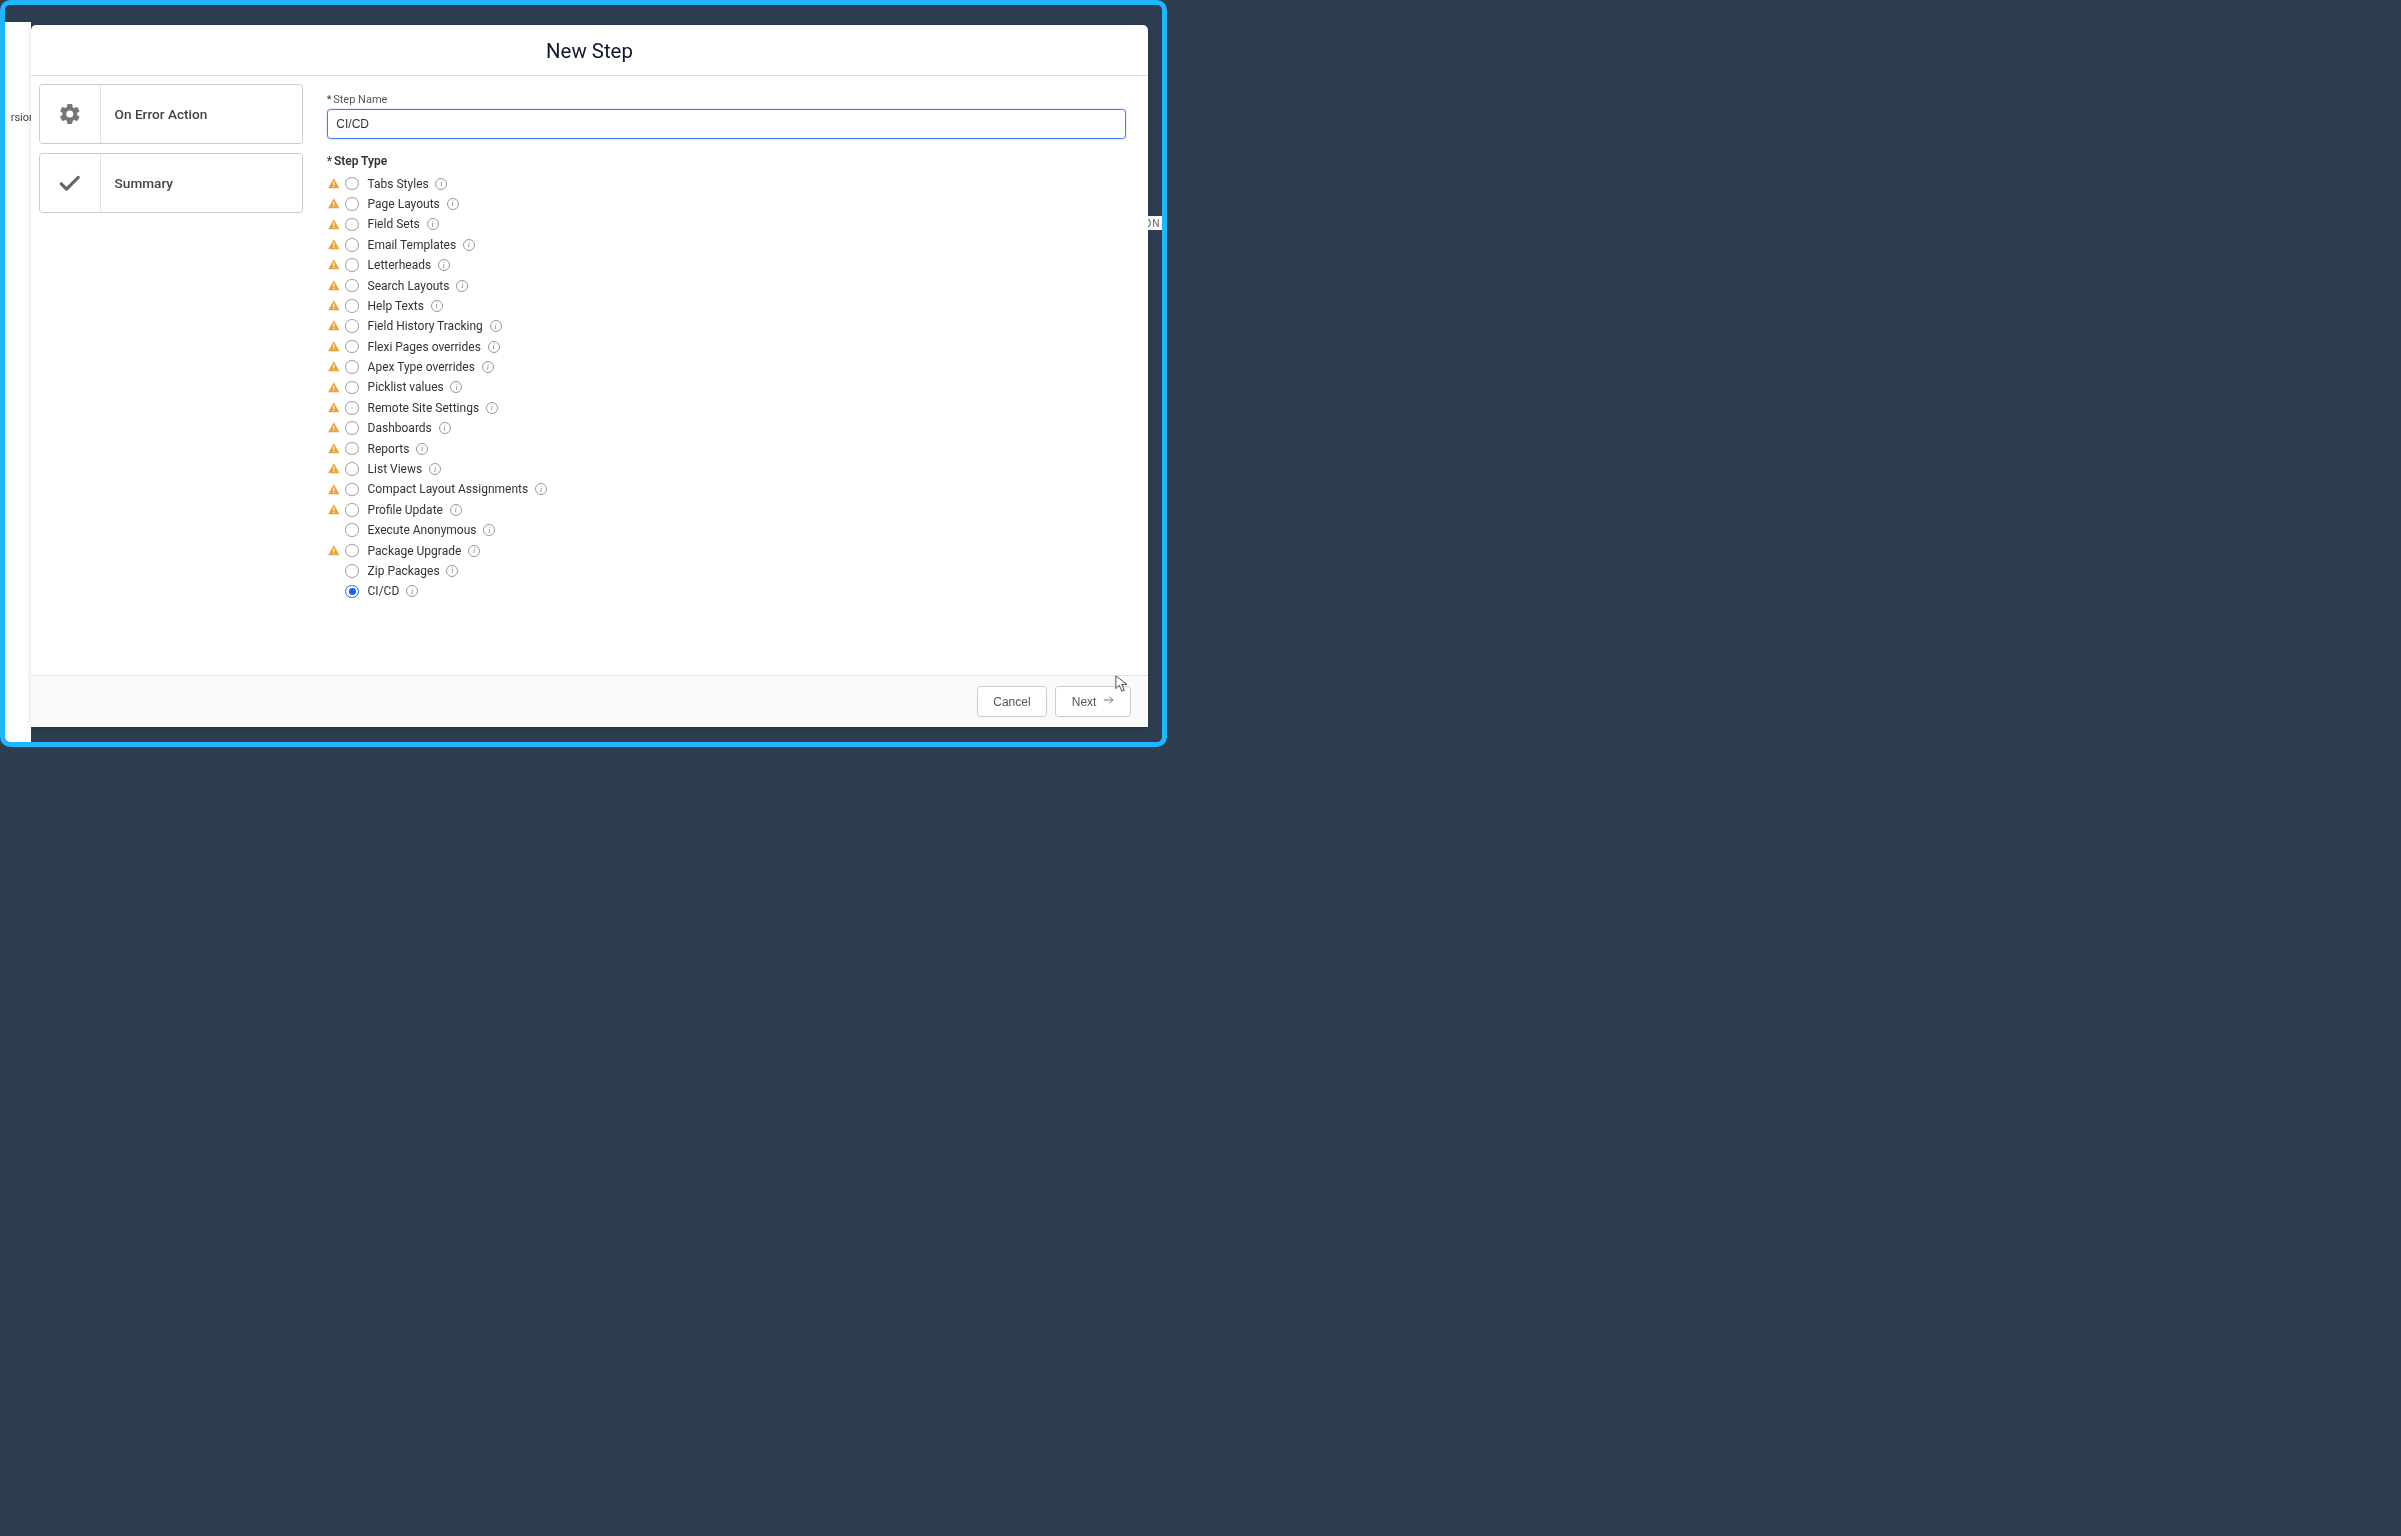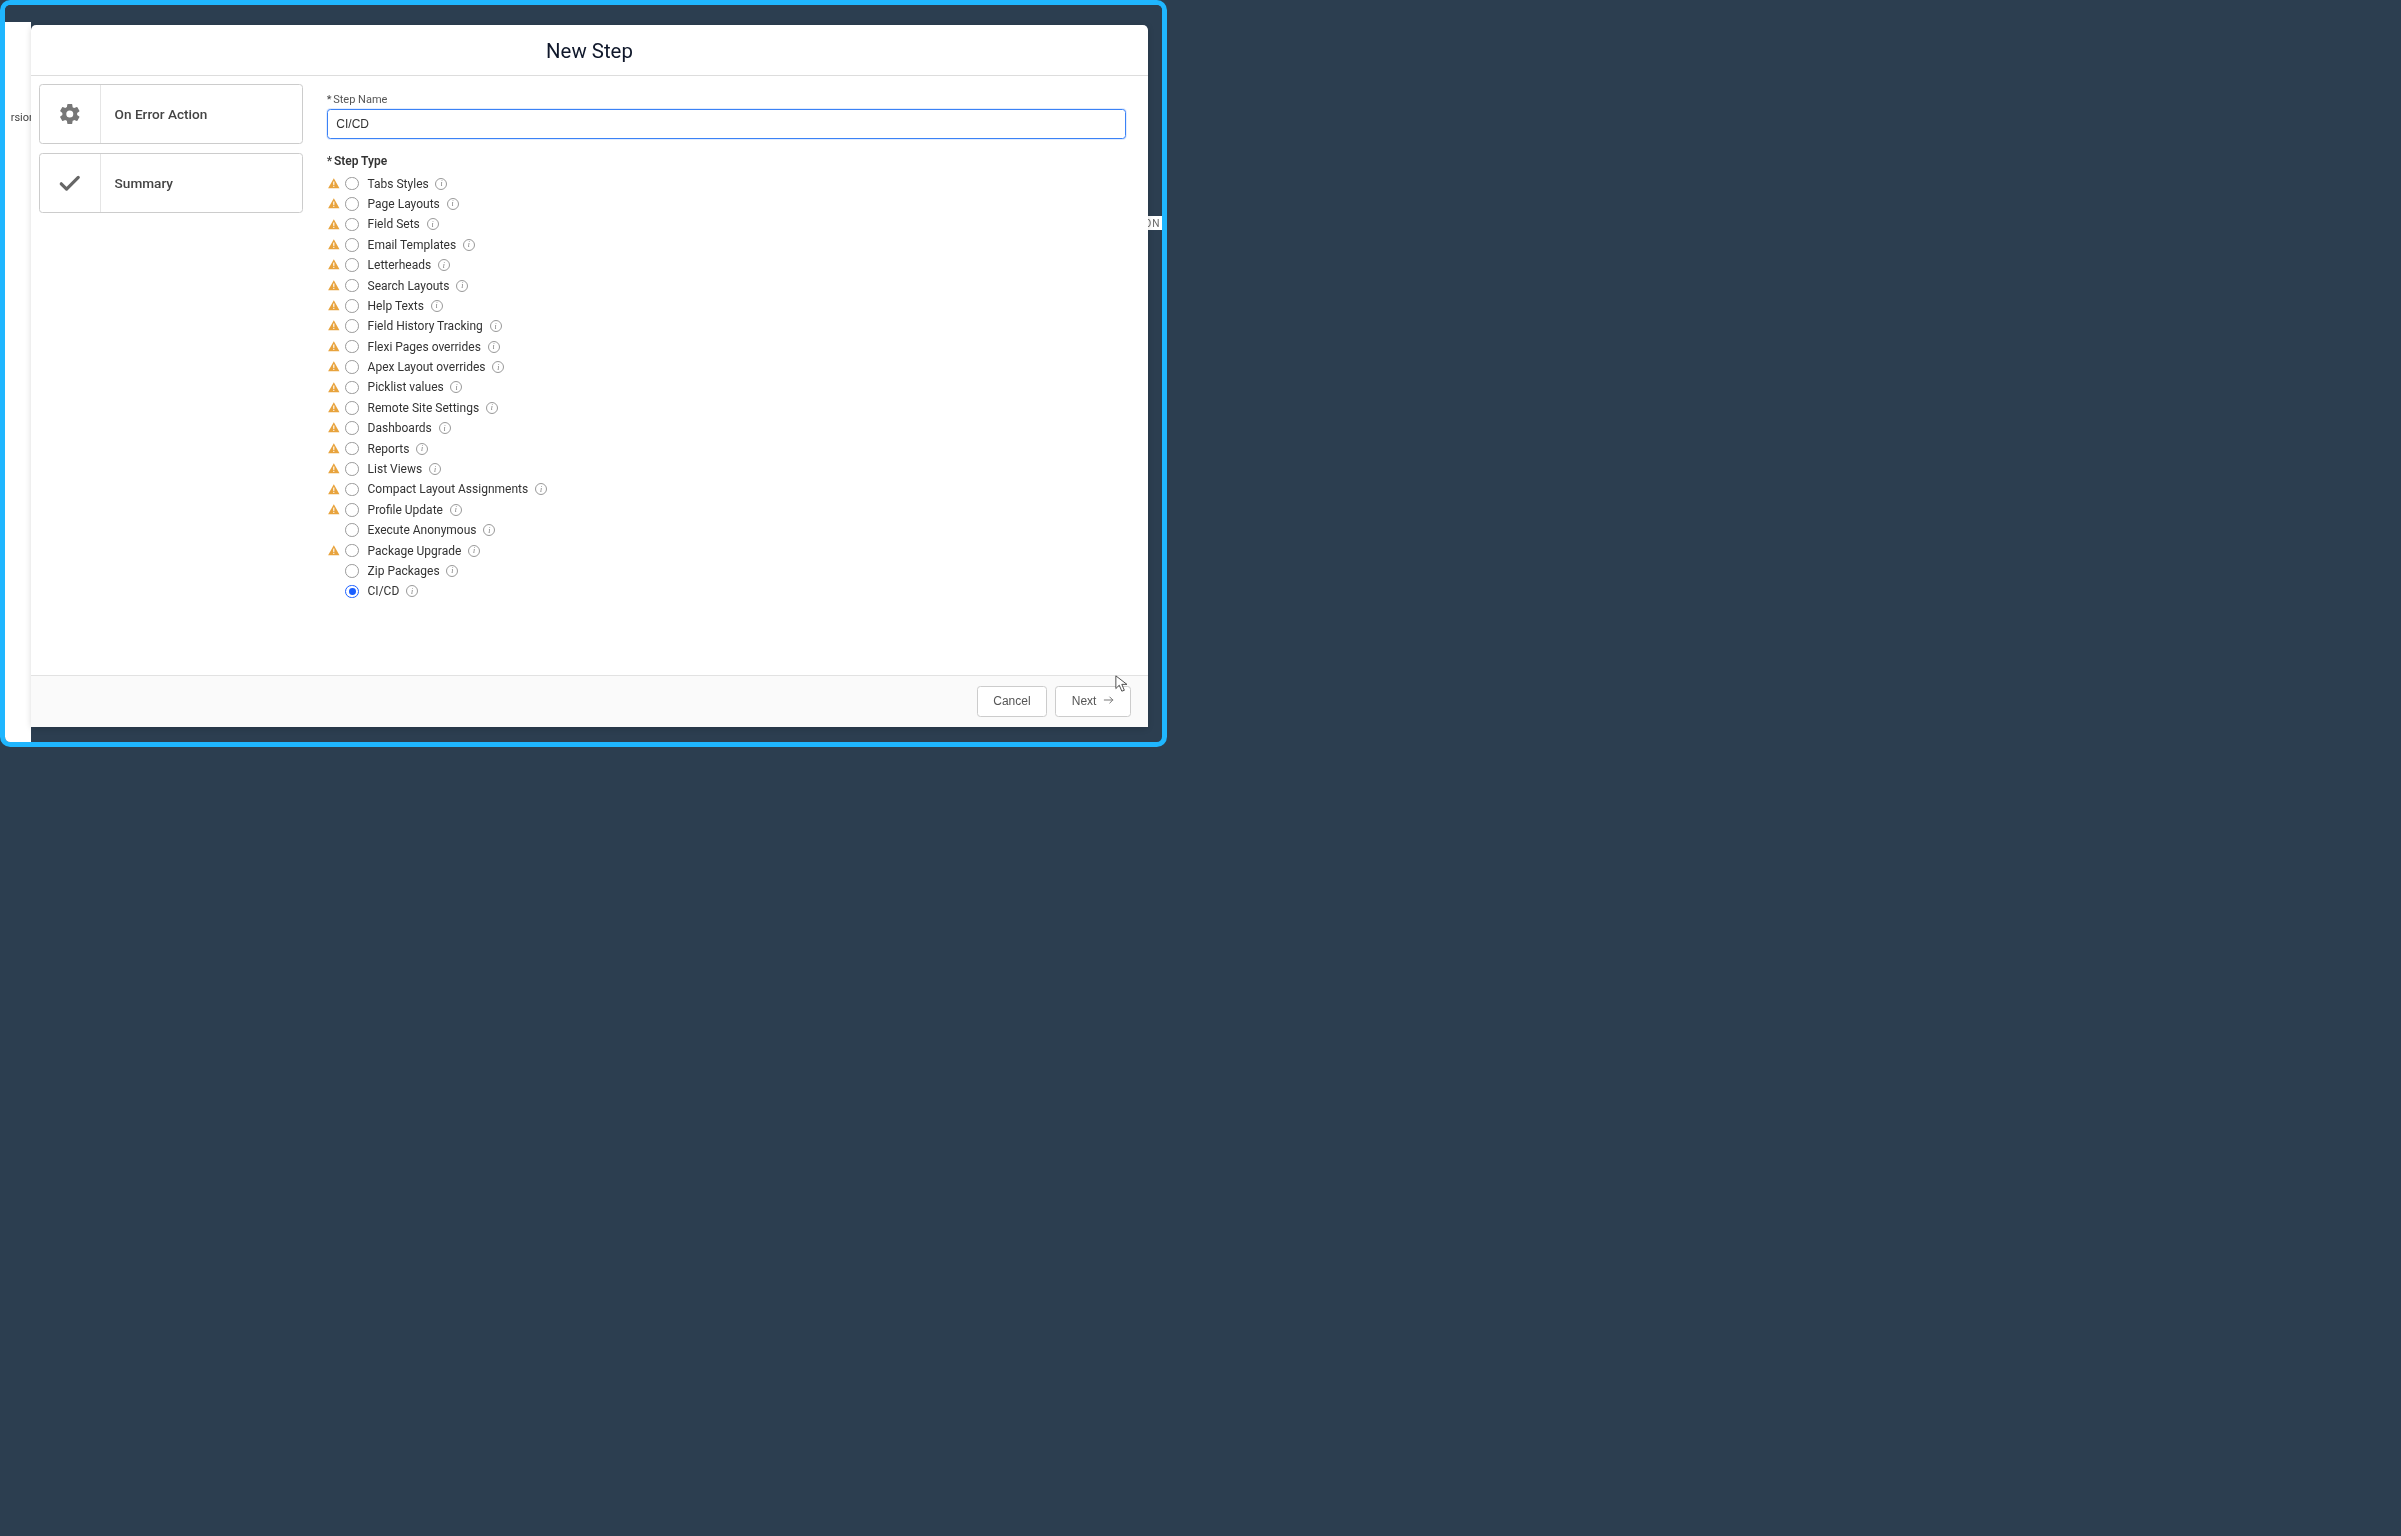--- a/index.html
+++ b/index.html
@@ -205,21 +205,21 @@
   }
   .btn {
     border: 0.9px solid #ccc;
     background: #fff;
     padding: 6.8px 15.3px;
     border-radius: 3.4px;
     font-size: 12px;
     color: #555;
     cursor: pointer;
     display: inline-flex;
-    align-items: center;
+    align-items: flex-end;
     gap: 5.1px;
   }
   .btn-next { color: #555; }
   .cursor {
     position: absolute;
     right: 32px;
     bottom: 48px;
     pointer-events: none;
   }
 </style>
@@ -383,21 +383,21 @@
           </div>
           <div class="radio-row">
             <span class="warn-icon">
               <svg width="13.6" height="13.6" viewBox="0 0 24 24">
                 <path d="M12 2 L22 20 L2 20 Z" fill="#e8a33d"></path>
                 <rect x="11" y="8" width="2" height="6" fill="#fff"></rect>
                 <rect x="11" y="15.5" width="2" height="2" fill="#fff"></rect>
               </svg>
             </span>
             <span class="radio-circle"></span>
-            <span class="radio-label">Apex Layout overrides</span>
+            <span class="radio-label">Apex Type overrides</span>
             <span class="info-icon">i</span>
           </div>
           <div class="radio-row">
             <span class="warn-icon">
               <svg width="13.6" height="13.6" viewBox="0 0 24 24">
                 <path d="M12 2 L22 20 L2 20 Z" fill="#e8a33d"></path>
                 <rect x="11" y="8" width="2" height="6" fill="#fff"></rect>
                 <rect x="11" y="15.5" width="2" height="2" fill="#fff"></rect>
               </svg>
             </span>

